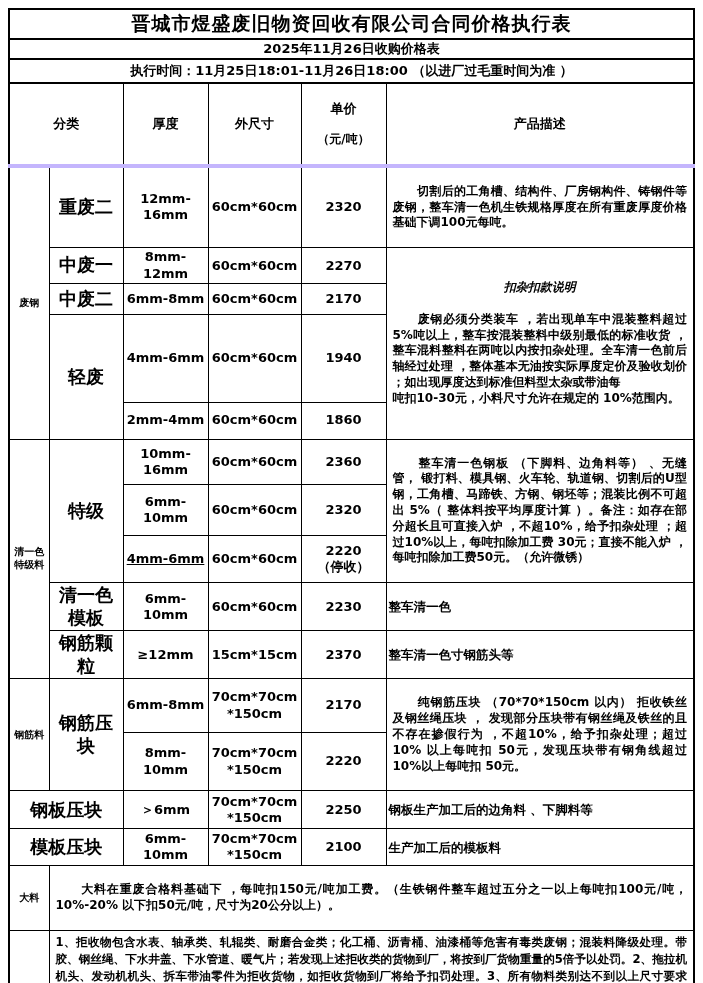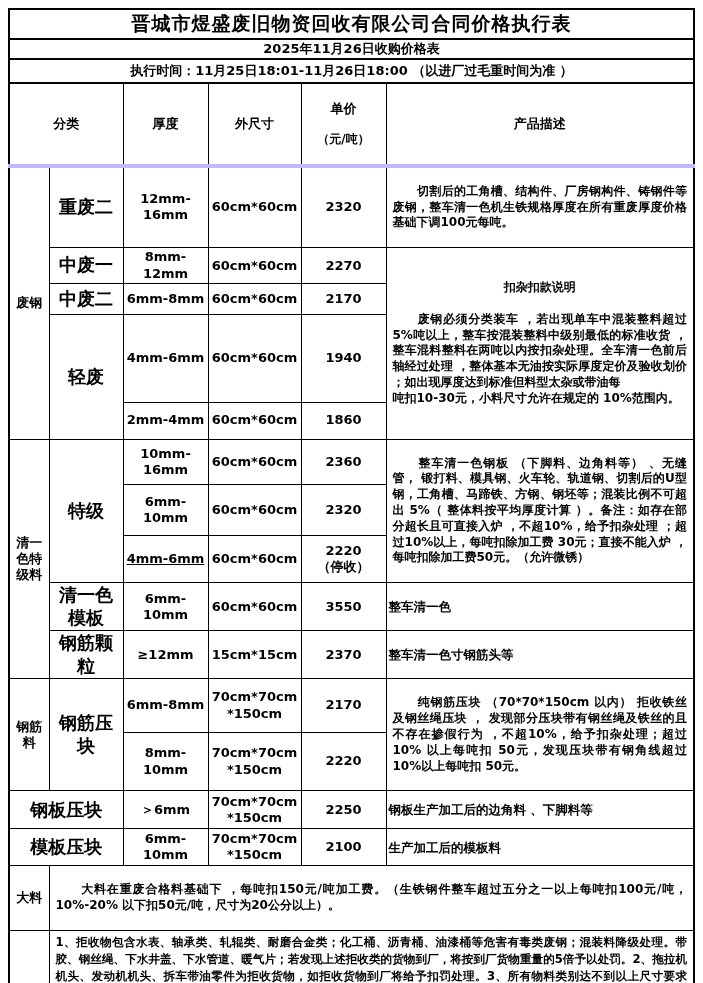--- a/index.html
+++ b/index.html
@@ -3,23 +3,23 @@
 <meta charset="utf-8">
 <style>
   html,body{margin:0;padding:0;background:#fff;}
   body{width:703px;height:983px;font-family:"DejaVu Sans",sans-serif;color:#000;}
   table{border-collapse:collapse;table-layout:fixed;width:687px;margin:8px 8px 0 8px;border:2px solid #000;}
   td{border:1px solid #000;font-weight:bold;text-align:center;vertical-align:middle;
      padding:1px 2px;overflow:hidden;font-size:13px;white-space:pre-line;line-height:1.25;}
   tr.title-row td{font-size:19px;border-bottom:2px solid #000;letter-spacing:1px;}
   tr.sub-row td{font-size:13px;border-bottom:2px solid #000;}
   tr.head-row td{font-size:13px;border-bottom:4px solid #c4b5fd;}
-  td.group{font-size:13px;padding:0 1px;}
+  td.group{font-size:10px;padding:0 1px;}
   td.desc{text-align:justify;font-size:12px;line-height:1.32;padding:16px 6px;vertical-align:middle;}
-  td.desc .center-line{text-align:center;}
+  td.desc .center-line{text-align:center;font-style:italic;}
   td.desc-center{text-align:left;font-size:12.5px;}
   td.u{text-decoration:underline;}
   td.label-cell{font-size:18px;}
   td.notes-cell{font-size:11.6px;line-height:1.46;text-align:justify;padding:3px 6px;}
   .price-head div{line-height:1.15;}
   .price-head .sub{font-size:12px;}
 </style>
 </head>
 <body>
 
@@ -108,21 +108,21 @@
   <tr style="height:46px">
     <td class="u">4mm-6mm</td>
     <td>60cm*60cm</td>
     <td>2220
 （停收）</td>
   </tr>
   <tr style="height:34px">
     <td class="label-cell">清一色模板</td>
     <td>6mm-10mm</td>
     <td>60cm*60cm</td>
-    <td>3550</td>
+    <td>2230</td>
     <td class="desc-center">整车清一色</td>
   </tr>
   <tr style="height:31px">
     <td class="label-cell">钢筋颗粒</td>
     <td>≥12mm</td>
     <td>15cm*15cm</td>
     <td>2370</td>
     <td class="desc-center">整车清一色寸钢筋头等</td>
   </tr>
 

